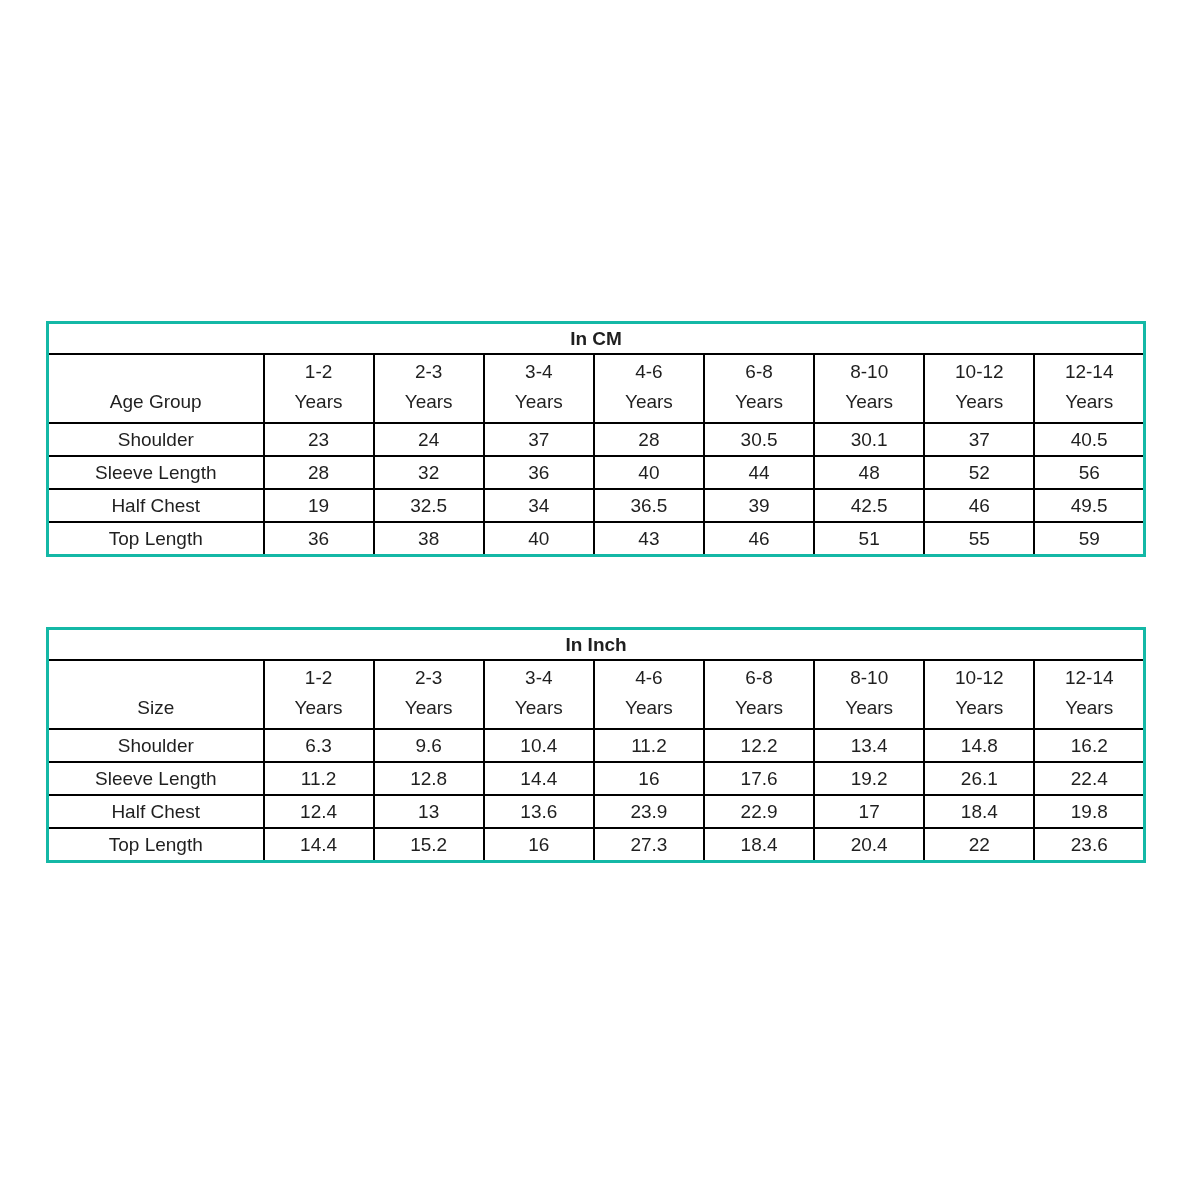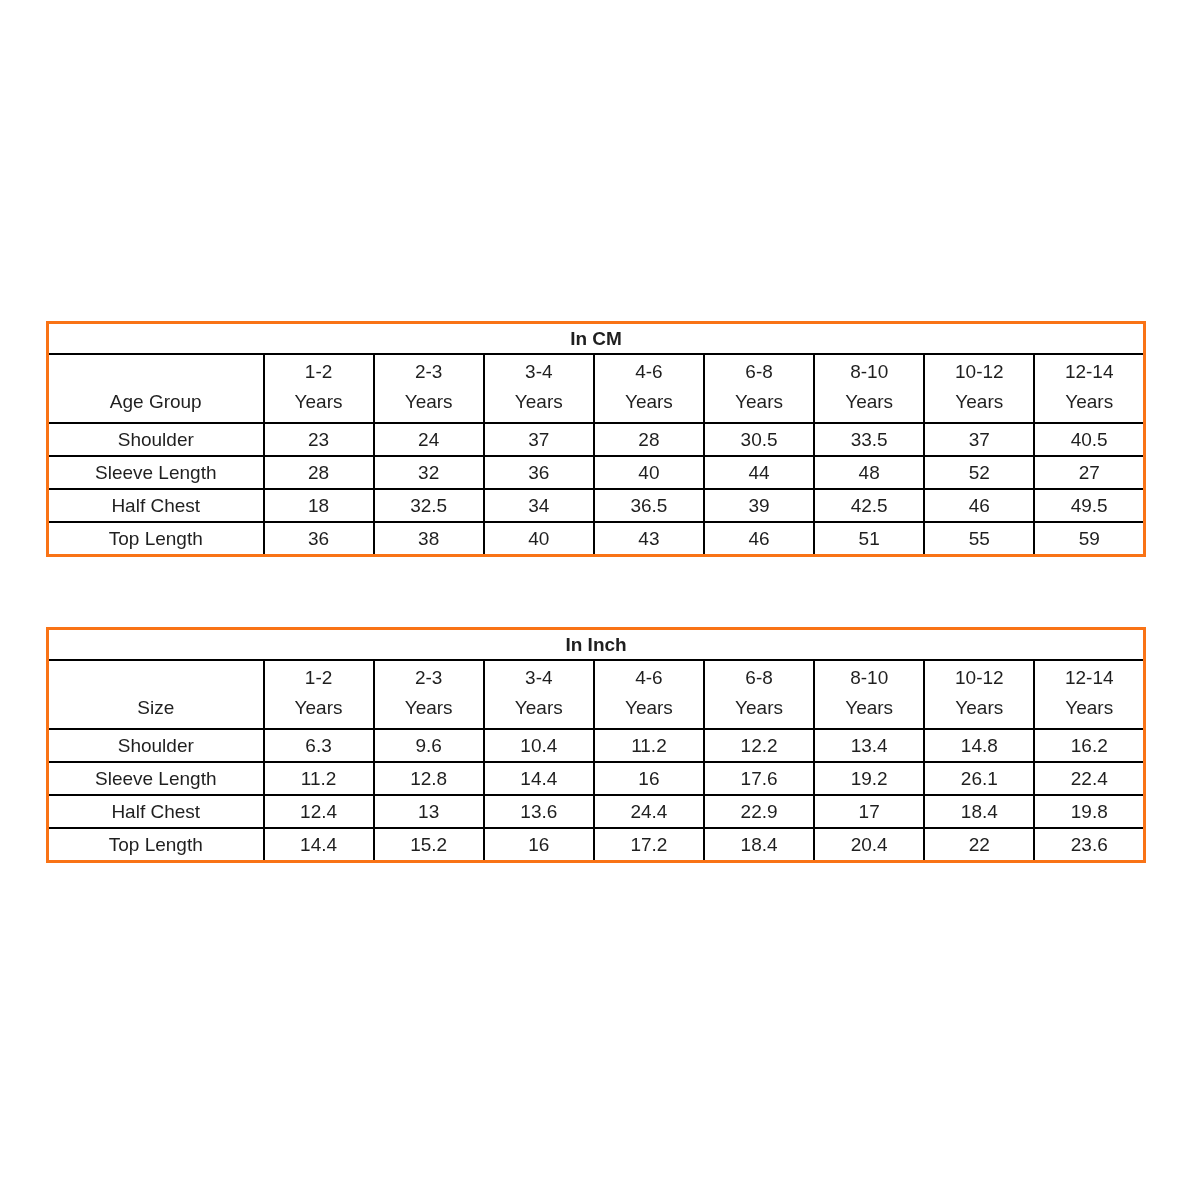--- a/index.html
+++ b/index.html
@@ -15,21 +15,21 @@
     font-family: "Liberation Sans", sans-serif;
     color: #1f1f1f;
     overflow: hidden;
   }
   table.size-table {
     position: absolute;
     left: 46px;
     width: 1097px;
     border-collapse: collapse;
     table-layout: fixed;
-    border: 3px solid #f97316;
+    border: 3px solid #14b8a6;
     font-size: 19px;
     color: #1f1f1f;
   }
   table#table-cm   { top: 321px; }
   table#table-inch { top: 627px; }
 
   table.size-table td {
     border: 2px solid #000000;
     text-align: center;
     padding: 0;
@@ -115,38 +115,38 @@
         <div>Years</div>
       </td>
     </tr>
     <tr class="data-row">
       <td>Shoulder</td>
       <td>23</td>
       <td>24</td>
       <td>37</td>
       <td>28</td>
       <td>30.5</td>
-      <td>33.5</td>
+      <td>30.1</td>
       <td>37</td>
       <td>40.5</td>
     </tr>
     <tr class="data-row">
       <td>Sleeve Length</td>
       <td>28</td>
       <td>32</td>
       <td>36</td>
       <td>40</td>
       <td>44</td>
       <td>48</td>
       <td>52</td>
-      <td>27</td>
+      <td>56</td>
     </tr>
     <tr class="data-row">
       <td>Half Chest</td>
-      <td>18</td>
+      <td>19</td>
       <td>32.5</td>
       <td>34</td>
       <td>36.5</td>
       <td>39</td>
       <td>42.5</td>
       <td>46</td>
       <td>49.5</td>
     </tr>
     <tr class="data-row">
       <td>Top Length</td>
@@ -233,32 +233,32 @@
       <td>17.6</td>
       <td>19.2</td>
       <td>26.1</td>
       <td>22.4</td>
     </tr>
     <tr class="data-row">
       <td>Half Chest</td>
       <td>12.4</td>
       <td>13</td>
       <td>13.6</td>
-      <td>24.4</td>
+      <td>23.9</td>
       <td>22.9</td>
       <td>17</td>
       <td>18.4</td>
       <td>19.8</td>
     </tr>
     <tr class="data-row">
       <td>Top Length</td>
       <td>14.4</td>
       <td>15.2</td>
       <td>16</td>
-      <td>17.2</td>
+      <td>27.3</td>
       <td>18.4</td>
       <td>20.4</td>
       <td>22</td>
       <td>23.6</td>
     </tr>
   </tbody>
     </table>
 
 </div>
 

